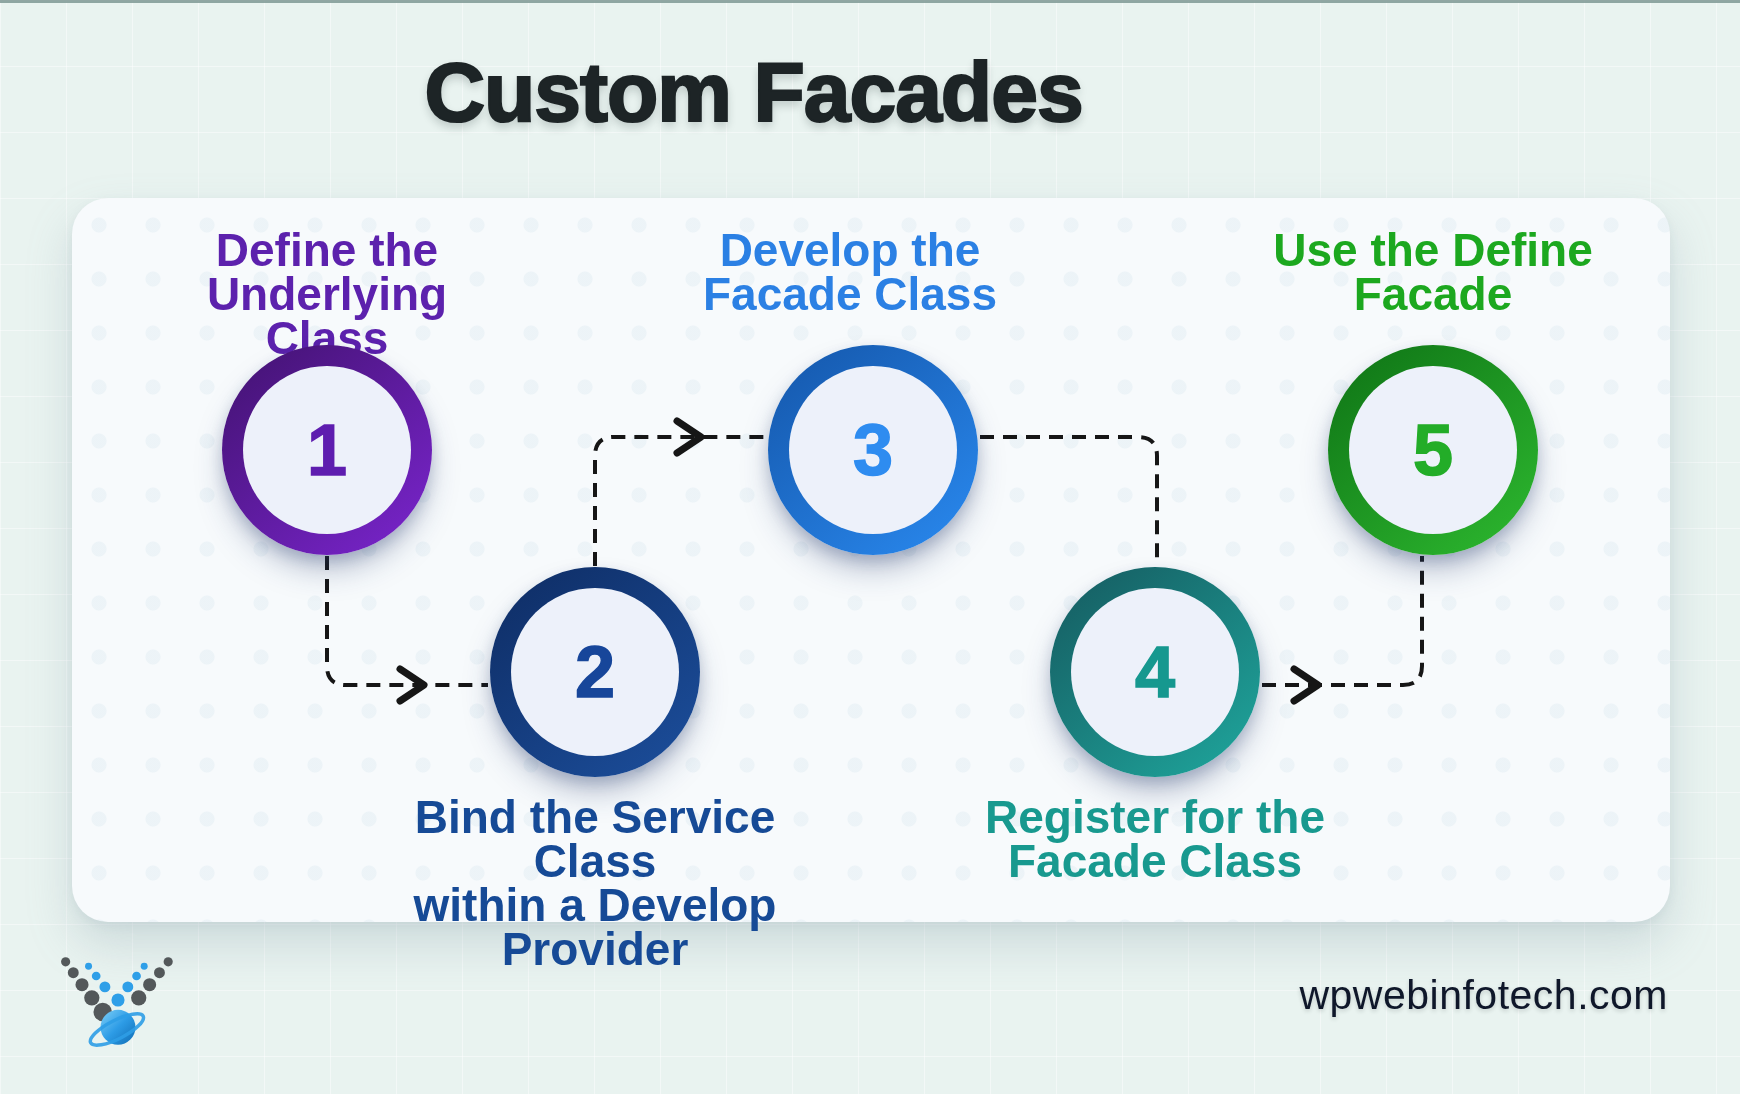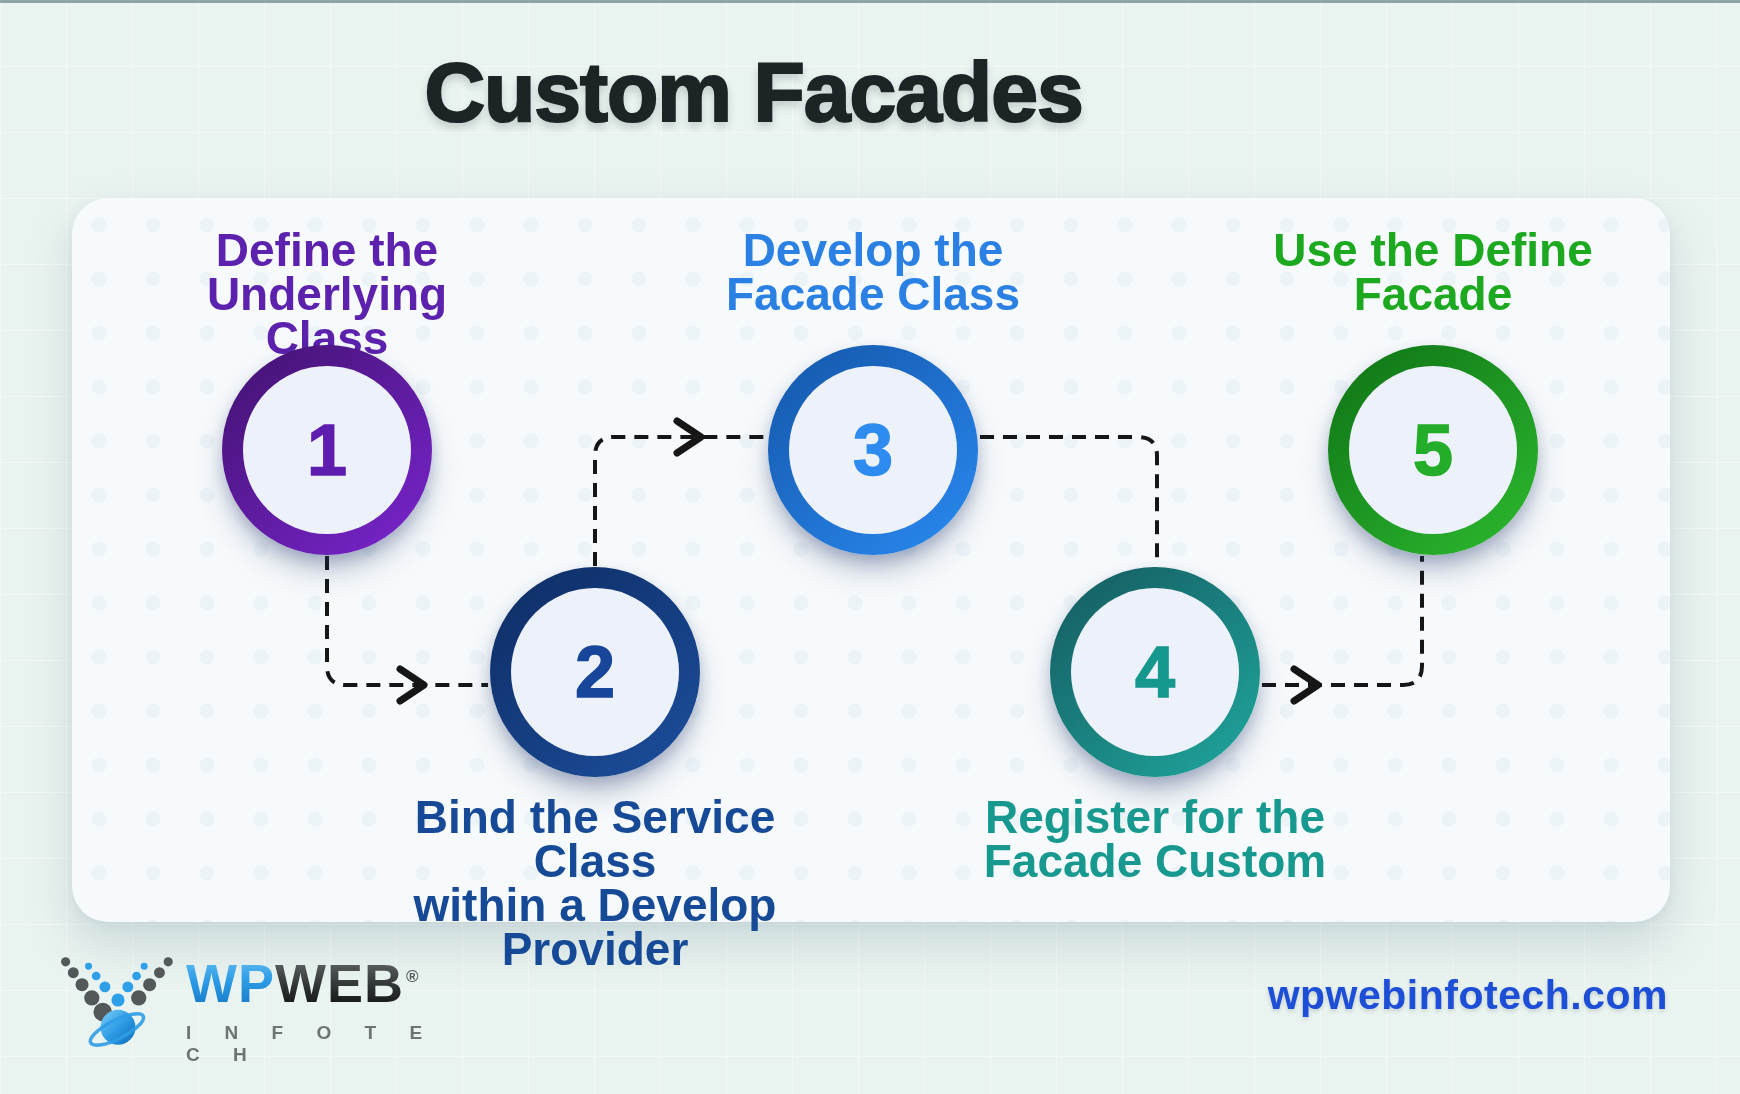--- a/index.html
+++ b/index.html
@@ -59,21 +59,21 @@
     -webkit-background-clip:text;background-clip:text;color:transparent;
   }
   .logo-web{
     background:linear-gradient(180deg,#6a6f70 0%,#2c2f30 60%,#0c0d0d 100%);
     -webkit-background-clip:text;background-clip:text;color:transparent;
   }
   .logo-reg{font-size:17px;font-weight:bold;color:#555a5b;vertical-align:top;position:relative;top:-6px;left:2px;}
   .logo-sub{margin-top:12px;font-size:19px;letter-spacing:14px;color:#6e7374;font-weight:bold;}
   .website{
     position:absolute;right:72px;top:972px;
-    font-size:41px;font-weight:bold;color:#1d4ed8;letter-spacing:.5px;
+    font-size:41px;font-weight:normal;color:#0f172a;letter-spacing:.5px;
     text-shadow:0 2px 4px rgba(30,40,40,.18);
   }
 </style>
 </head>
 <body>
 
 <div class="top-edge"></div>
 
 <h1 class="page-title">Custom Facades</h1>
 
@@ -107,37 +107,37 @@
   <div class="circle" style="left:490px;top:567px;">
     <div class="circle-inner">
       <span class="step-number">2</span>
     </div>
   </div>
   <div class="step-label" style="left:375px;top:795px;">Bind the Service Class
 within a Develop Provider</div>
 </div>
 
 <div style="--ring-from: #1456aa; --ring-to: #2a8af0; --number-color: #2e8cf0; --label-color: #2b80e4;">
-  <div class="step-label" style="left:653px;top:228px;">Develop the
+  <div class="step-label" style="left:630px;top:228px;">Develop the
 Facade Class</div>
   <div class="circle" style="left:768px;top:345px;">
     <div class="circle-inner">
       <span class="step-number">3</span>
     </div>
   </div>
 </div>
 
 <div style="--ring-from: #15595f; --ring-to: #1fa89e; --number-color: #16988f; --label-color: #18998f;">
   <div class="circle" style="left:1050px;top:567px;">
     <div class="circle-inner">
       <span class="step-number">4</span>
     </div>
   </div>
   <div class="step-label" style="left:935px;top:795px;">Register for the
-Facade Custom</div>
+Facade Class</div>
 </div>
 
 <div style="--ring-from: #0e7215; --ring-to: #2eba30; --number-color: #23ad28; --label-color: #1ca81f;">
   <div class="step-label" style="left:1213px;top:228px;">Use the Define
 Facade</div>
   <div class="circle" style="left:1328px;top:345px;">
     <div class="circle-inner">
       <span class="step-number">5</span>
     </div>
   </div>
@@ -168,19 +168,15 @@
         <circle cx="35" cy="20" r="4"></circle>
         <circle cx="43" cy="30" r="5"></circle>
       <circle cx="79" cy="11" r="3.2"></circle>
         <circle cx="72" cy="20" r="4"></circle>
         <circle cx="64" cy="30" r="5"></circle>
       <circle cx="55" cy="42" r="6"></circle>
     </g>
     <circle cx="55" cy="67" r="16" fill="url(#globeGrad)"></circle>
     <ellipse cx="54" cy="69" rx="27" ry="8.5" fill="none" stroke="#2e9de6" stroke-width="3.2" transform="rotate(-27 54 69)" opacity="0.9"></ellipse>
   </svg>
-  <div class="logo-text">
-    <div class="logo-word"><span class="logo-wp">WP</span><span class="logo-web">WEB</span><span class="logo-reg">®</span></div>
-    <div class="logo-sub">I N F O T E C H</div>
-  </div>
 </div>
 
 <div class="website">wpwebinfotech.com</div>
 
 </body></html>

